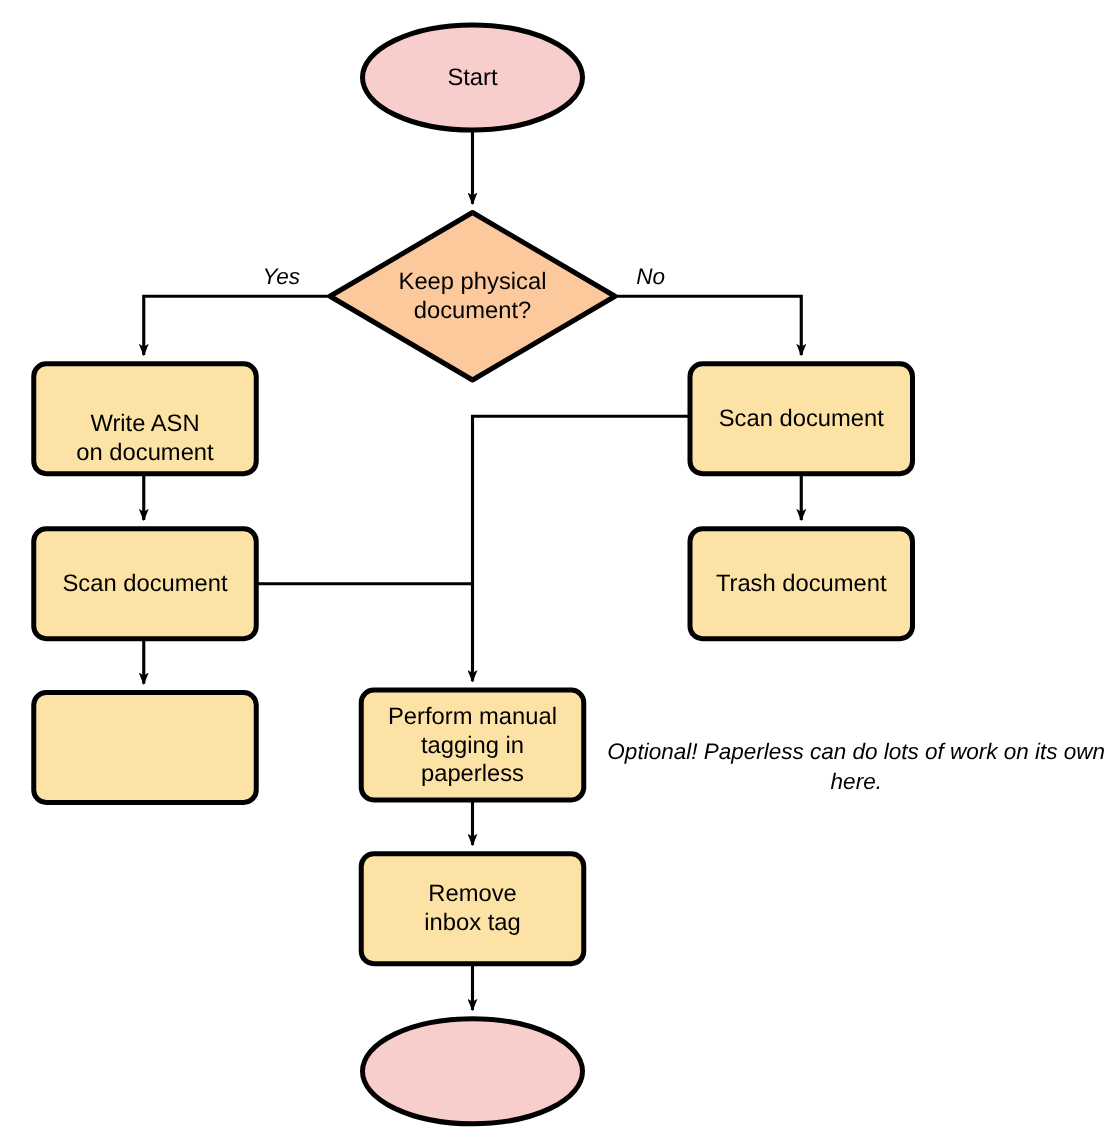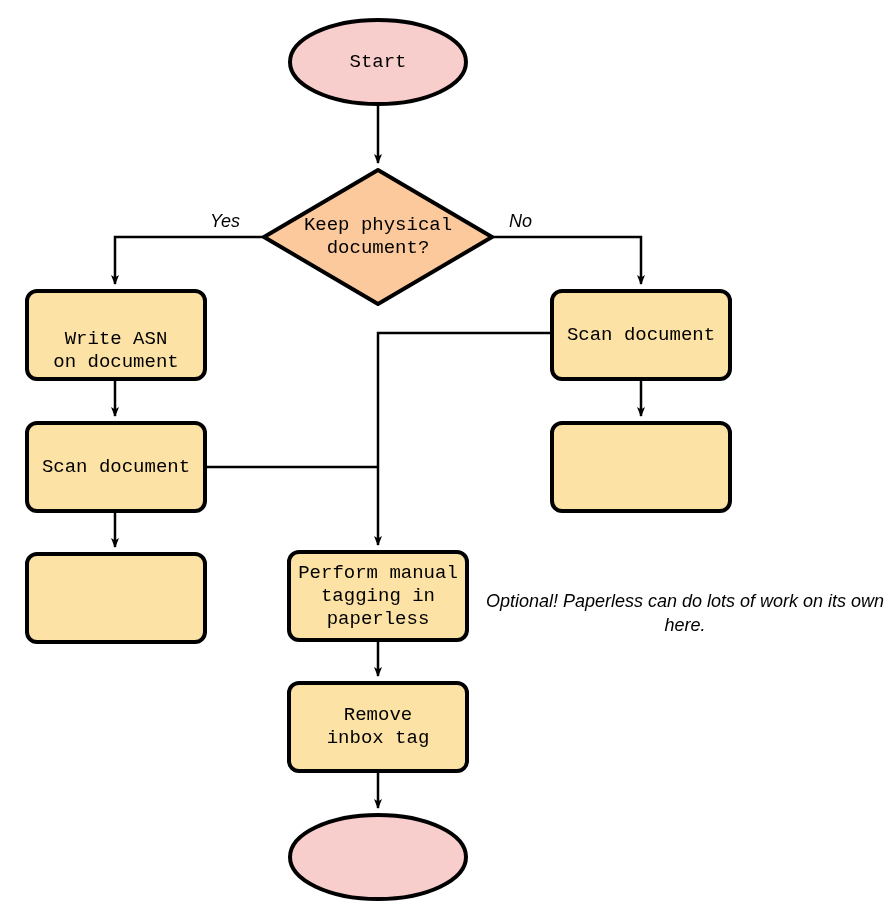--- a/index.html
+++ b/index.html
@@ -23,21 +23,21 @@
   }
   .node-label {
     position: absolute;
     display: flex;
     align-items: center;
     justify-content: center;
     text-align: center;
     color: #000000;
     font-size: 19px;
     line-height: 23px;
-    font-family: Liberation Mono, monospace;
+    font-family: Liberation Sans, sans-serif;
     white-space: pre-line;
     pointer-events: none;
   }
   .edge-label {
     position: absolute;
     color: #000000;
     font-size: 18px;
     line-height: 21px;
     font-family: "Liberation Sans", sans-serif;
     white-space: nowrap;
@@ -109,20 +109,21 @@
 document?</div>
 
   <div class="node-label" style="left:27px;top:307px;width:178px;height:88px;">Write ASN
 on document</div>
 
   <div class="node-label" style="left:27px;top:423px;width:178px;height:88px;">Scan document</div>
 
 
   <div class="node-label" style="left:552px;top:291px;width:178px;height:88px;">Scan document</div>
 
+  <div class="node-label" style="left:552px;top:423px;width:178px;height:88px;">Trash document</div>
 
   <div class="node-label" style="left:289px;top:552px;width:178px;height:88px;">Perform manual
 tagging in
 paperless</div>
 
   <div class="node-label" style="left:289px;top:683px;width:178px;height:88px;">Remove
 inbox tag</div>
 
 
   <div class="edge-label" style="left:210px;top:211px;">Yes</div>

